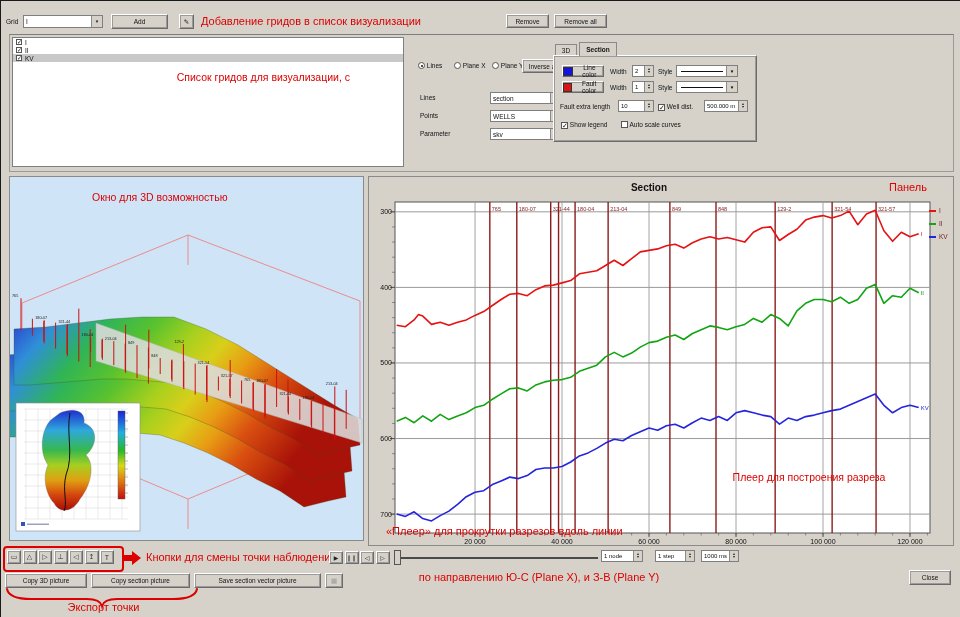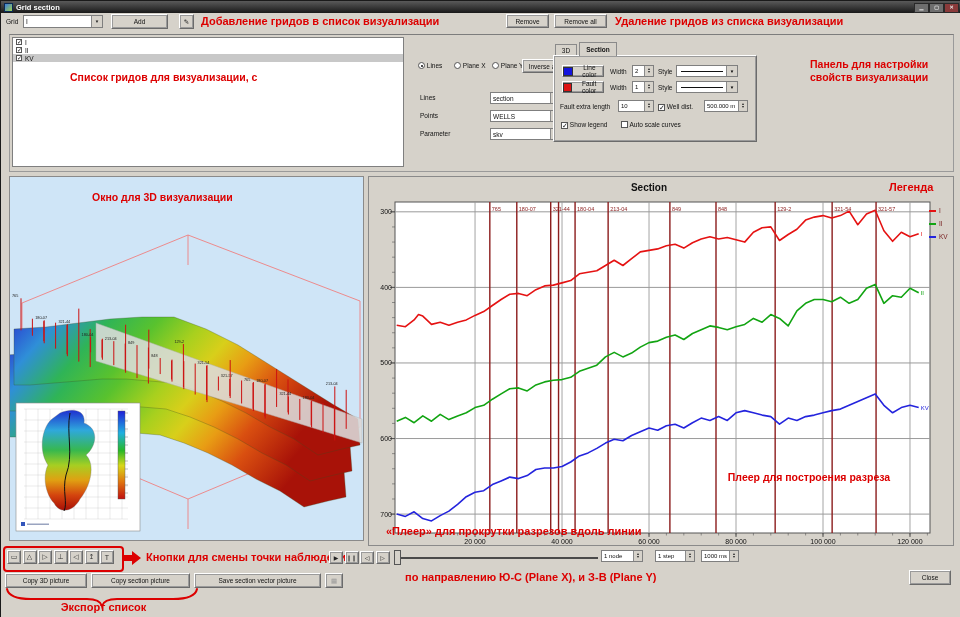--- a/index.html
+++ b/index.html
@@ -23,21 +23,21 @@
   .spinner{position:absolute;background:#fff;border:1px solid #7f7f7f;box-sizing:border-box;font-size:6px;color:#111;
     display:flex;align-items:center;padding-left:2px;}
   .spinner .ud{position:absolute;right:0;top:0;bottom:0;width:8px;background:#d6d2ca;border-left:1px solid #8a8a8a;
     font-size:3.5px;line-height:3.5px;color:#222;text-align:center;display:flex;flex-direction:column;justify-content:center;}
   .lbl{position:absolute;font-size:6.5px;color:#111;}
   .chk{display:inline-block;width:7px;height:7px;background:#fff;border:1px solid #555;box-sizing:border-box;
     font-size:7px;line-height:6px;color:#111;text-align:center;vertical-align:-1px;}
   .radio{display:inline-block;width:7px;height:7px;border-radius:50%;background:#fff;border:1px solid #555;
     box-sizing:border-box;vertical-align:-1px;position:relative;}
   .radio.on:after{content:"";position:absolute;left:1.5px;top:1.5px;width:2.5px;height:2.5px;border-radius:50%;background:#111;}
-  .red{position:absolute;color:#dc0000;font-weight:bold;font-size:11px;line-height:1.25;}
+  .red{position:absolute;color:#dc0000;font-weight:normal;font-size:11px;line-height:1.25;}
   .red.sm{font-size:10.5px;}
   
   #strip{position:absolute;left:8px;top:33px;width:943px;height:136px;border:1px solid #9a9a9a;
     border-top-color:#7d7d7d;background:#d6d2ca;}
   #gridlist{position:absolute;left:2px;top:2px;width:390px;height:128px;background:#fff;border:1px solid #7f7f7f;overflow:hidden;}
   .glrow{position:relative;height:8px;font-size:6.5px;color:#111;display:flex;align-items:center;padding-left:3px;}
   .glrow.sel{background:#c8c8c8;}
   .glrow .chk{width:6px;height:6px;font-size:6px;line-height:5px;margin-right:3px;}
   #tabbox{position:absolute;left:543px;top:20px;width:202px;height:85px;border:1px solid;border-color:#fff #6b6b6b #6b6b6b #fff;
     box-shadow:0 0 0 1px #9a9a9a inset;background:#d6d2ca;}
@@ -61,58 +61,50 @@
   .pbtn{width:14px;height:13px;font-size:6px;color:#222;}
   #slidertrack{position:absolute;left:397px;top:556px;width:200px;height:1.5px;background:#4a4a4a;}
   #sliderhandle{position:absolute;left:393px;top:549px;width:5px;height:13px;background:#d6d2ca;border:1px solid #555;}
   #brace{position:absolute;left:0px;top:584px;}
 </style>
 </head>
 <body>
 
 <div id="win">
 
-  <div id="titlebar">
-    <span id="titleicon"></span>
-    <span>Grid section</span>
-    <span class="winbtn" style="right:32px">▁</span>
-    <span class="winbtn" style="right:17px">▢</span>
-    <span class="winbtn" style="right:2px;background:#8a3a3a">✕</span>
-  </div>
 
   <span class="lbl" style="left:5px;top:17px">Grid</span>
   <div class="combo" style="left:22px;top:14px;width:80px;height:13px">
     <span>I</span>
       <span class="arr">▼</span>
   </div>
   <div class="btn" style="left:110px;top:13px;width:57px;height:15px">Add</div>
   <div class="btn" style="left:178px;top:13px;width:15px;height:15px">
       <span>✎</span>
     </div>
   <div class="red" style="left:200px;top:14px">Добавление гридов в список визуализации</div>
   <div class="btn" style="left:505px;top:13px;width:43px;height:14px">Remove</div>
   <div class="btn" style="left:553px;top:13px;width:53px;height:14px">Remove all</div>
-  <div class="red" style="left:614px;top:14px">Удаление гридов из списка визуализации</div>
 
   <div id="strip">
     <div id="gridlist">
         <div class="glrow">
           <span class="chk">✓</span>
           <span>I</span>
         </div>
         <div class="glrow">
           <span class="chk">✓</span>
           <span>II</span>
         </div>
         <div class="glrow sel">
           <span class="chk">✓</span>
           <span>KV</span>
         </div>
       </div>
-    <div class="red sm" style="left:60px;top:36px;width:280px;text-align:left">
+    <div class="red sm" style="left:60px;top:36px;width:280px;text-align:right">
       <div>Список гридов для визуализации, с</div>
     </div>
 
     <div id="modes">
         <span class="lbl" style="left: 408px; top: 27px;"><span class="radio on"></span> Lines</span>
         <span class="lbl" style="left: 444px; top: 27px;"><span class="radio"></span> Plane X</span>
         <span class="lbl" style="left: 482px; top: 27px;"><span class="radio"></span> Plane Y</span>
       </div>
     <div class="btn" style="left:512px;top:24px;width:48px;height:14px">Inverse axis</div>
     <div id="selectors">
@@ -171,24 +163,20 @@
       </div>
       <span class="lbl" style="left:104px;top:47px"><span class="chk">✓</span> <span>Well dist.</span></span>
       <div class="spinner" style="left:150px;top:44px;width:44px;height:12px">
         <span>500.000 m</span>
           <span class="ud">▲<br>▼</span>
       </div>
       <span class="lbl" style="left:7px;top:65px"><span class="chk">✓</span> <span>Show legend</span></span>
       <span class="lbl" style="left:67px;top:65px"><span class="chk"></span> <span>Auto scale curves</span></span>
     </div>
 
-    <div class="red sm" style="left:800px;top:23px;width:125px">
-      <div>Панель для настройки</div>
-      <div>свойств визуализации</div>
-    </div>
   </div>
 
   <div id="panel3d">
     <svg id="scene3d" width="353" height="363" viewBox="0 0 353 363">
       <defs>
         <linearGradient id="tg" x1="0" y1="0" x2="1" y2="0.35">
           <stop offset="0" stop-color="#2a3fd0"></stop>
             <stop offset="0.12" stop-color="#2f8fd8"></stop>
           <stop offset="0.25" stop-color="#2fb457"></stop>
             <stop offset="0.38" stop-color="#59c22e"></stop>
@@ -328,26 +316,26 @@
             <line x1="109" x2="112" y1="58" y2="58"></line>
             <line x1="109" x2="112" y1="66" y2="66"></line>
             <line x1="109" x2="112" y1="74" y2="74"></line>
             <line x1="109" x2="112" y1="82" y2="82"></line>
             <line x1="109" x2="112" y1="90" y2="90"></line>
           </g>
         <rect x="5" y="119" width="4" height="4" fill="#3355bb"></rect>
         <rect x="11" y="120.5" width="22" height="1.5" fill="#9aa4c0"></rect>
       </g>
     </svg>
-    <div class="red sm" style="left:82px;top:14px">Окно для 3D визуализации</div>
+    <div class="red sm" style="left:82px;top:14px">Окно для 3D возможностью</div>
   </div>
 
   <div id="panelsec">
     <div id="sectitle">Section</div>
-    <div class="red" style="left:520px;top:4px">Легенда</div>
+    <div class="red" style="left:520px;top:4px">Панель</div>
     <svg id="chartsvg" width="584" height="368" style="position:absolute;left:0;top:0">
         <rect x="26" y="25" width="535" height="331" fill="#ffffff" stroke="#555" stroke-width="1"></rect>
         <line x1="26" x2="561" y1="34.82420091324201" y2="34.82420091324201" stroke="#9a9a9a" stroke-width="1"></line>
         <text x="23" y="37.32420091324201" text-anchor="end" font-size="7" fill="#111">300</text>
         <line x1="21" x2="26" y1="34.82420091324201" y2="34.82420091324201" stroke="#333" stroke-width="0.8"></line>
         <line x1="26" x2="561" y1="110.39497716894978" y2="110.39497716894978" stroke="#9a9a9a" stroke-width="1"></line>
         <text x="23" y="112.89497716894978" text-anchor="end" font-size="7" fill="#111">400</text>
         <line x1="21" x2="26" y1="110.39497716894978" y2="110.39497716894978" stroke="#333" stroke-width="0.8"></line>
         <line x1="26" x2="561" y1="185.96575342465752" y2="185.96575342465752" stroke="#9a9a9a" stroke-width="1"></line>
         <text x="23" y="188.46575342465752" text-anchor="end" font-size="7" fill="#111">500</text>
@@ -505,27 +493,27 @@
       <div class="spinner" style="left: 654px; top: 549px; width: 40px; height: 12px;">
         <span>1 step</span>
         <span class="ud">▲<br>▼</span>
       </div>
       <div class="spinner" style="left: 700px; top: 549px; width: 38px; height: 12px;">
         <span>1000 ms</span>
         <span class="ud">▲<br>▼</span>
       </div>
     </div>
   <div class="red" style="left:385px;top:524px;width:330px;text-align:left">«Плеер» для прокрутки разрезов вдоль линии</div>
-  <div class="red" style="left:404px;top:570px;width:330px;text-align:left">по направлению Ю-С (Plane X), и З-В (Plane Y)</div>
+  <div class="red" style="left:373px;top:570px;width:330px;text-align:center">по направлению Ю-С (Plane X), и З-В (Plane Y)</div>
 
   <div id="exportbtns">
       <div class="btn" style="left: 4px; top: 572px; width: 82px; height: 15px;">Copy 3D picture</div>
       <div class="btn" style="left: 90px; top: 572px; width: 99px; height: 15px;">Copy section picture</div>
       <div class="btn" style="left: 193px; top: 572px; width: 127px; height: 15px;">Save section vector picture</div>
     </div>
   <div class="btn" style="left:324px;top:572px;width:18px;height:15px;color:#999">▦</div>
   <svg id="brace" width="210" height="33">
     <path d="M6,4 Q8,14 30,14 L86,14 Q99,14 101,21 Q103,14 116,14 L172,14 Q194,14 196,4" fill="none" stroke="#dc0000" stroke-width="2" stroke-linecap="round"></path>
   </svg>
-  <div class="red" style="left:40px;top:600px;width:125px;text-align:center">Экспорт список</div>
+  <div class="red" style="left:40px;top:600px;width:125px;text-align:center">Экспорт точки</div>
 
   <div class="btn" style="left:908px;top:569px;width:42px;height:15px">Close</div>
 </div>
 
 </body></html>

